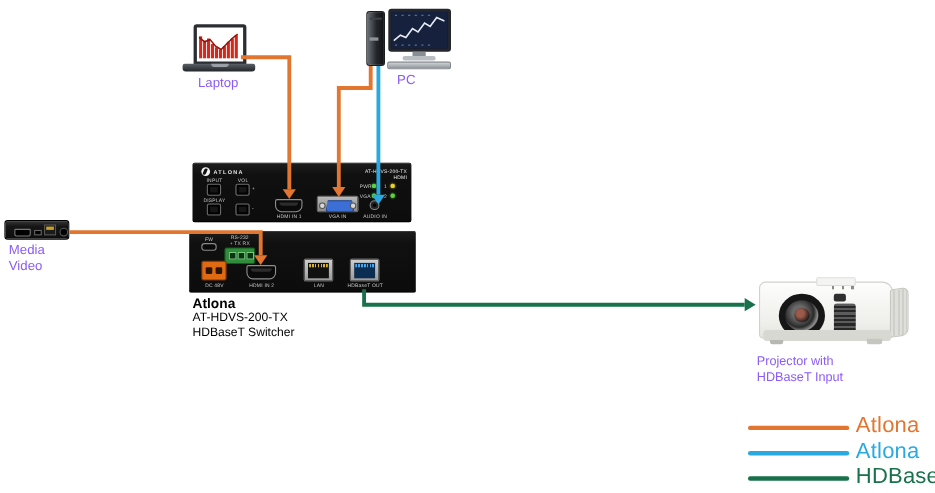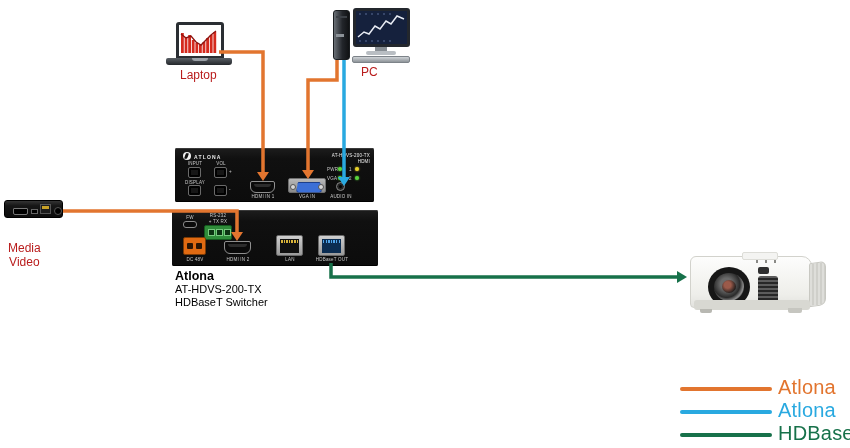--- a/index.html
+++ b/index.html
@@ -1,19 +1,19 @@
 <!DOCTYPE html>
 <html style="--video: #E2752F; --audio: #29A9E0; --hdbaset: #17714A;"><head>
 <meta charset="utf-8">
 <style>
   html,body{margin:0;padding:0;background:#fff;}
   #canvas{position:relative;width:850px;height:448px;background:#fff;overflow:hidden;
           font-family:"Liberation Sans",sans-serif;color:#000;}
   .abs{position:absolute;}
-  .devlabel{font-size:12px;color:#b91c1c;line-height:14px;text-align:center;}
+  .devlabel{font-size:12px;color:#8b5cf6;line-height:14px;}
 
   
   .laptop-screen{left:176px;top:22px;width:48px;height:37px;background:#fff;
     border:3px solid #2a2e33;border-radius:3px 3px 0 0;box-sizing:border-box;}
   .laptop-base{left:166px;top:58px;width:66px;height:7px;
     background:linear-gradient(#5a6066,#23262a);border-radius:2px 2px 3px 3px;}
   .laptop-notch{left:192px;top:58px;width:16px;height:3px;background:#9aa0a6;border-radius:0 0 3px 3px;}
 
   
   .pc-tower{left:333px;top:10px;width:17px;height:50px;border-radius:3px;
@@ -168,21 +168,21 @@
   <div class="abs pc-keyboard"></div>
   <div class="abs devlabel" style="left:361px;top:65px;">PC</div>
 
   <div class="abs mp-body"></div>
   <div class="abs mp-hdmi"></div>
   <div class="abs mp-usb"></div>
   <div class="abs mp-rj45">
       <i></i>
     </div>
   <div class="abs mp-dc"></div>
-  <div class="abs devlabel" style="left:8px;top:220px;margin-top:21px;">
+  <div class="abs devlabel" style="left:8px;top:220px;">
     <div>Media</div>
     <div>Video</div>
   </div>
 
   <div class="abs panel front-panel">
     <div class="abs atlona-circle">
         <i></i>
       </div>
     <div class="abs atlona-word">ATLONA</div>
 
@@ -271,20 +271,24 @@
   <div class="abs proj-top"></div>
   <div class="abs proj-dots"></div>
   <div class="abs proj-vent-cap"></div>
   <div class="abs proj-vent"></div>
   <div class="abs proj-lens-outer"></div>
   <div class="abs proj-lens-mid"></div>
   <div class="abs proj-lens-core"></div>
   <div class="abs proj-band"></div>
   <div class="abs proj-foot1"></div>
   <div class="abs proj-foot2"></div>
+  <div class="abs devlabel" style="left:688px;top:322px;font-size:11.5px;">
+    <div>Projector with</div>
+    <div>HDBaseT Input</div>
+  </div>
 
   <svg id="wires" class="abs" width="850" height="448" viewBox="0 0 850 448">
     <g fill="none" stroke-width="3.5">
       <path d="M219,52 H263 V172" style="stroke:var(--video)"></path>
       <path d="M337,60 V80 H308 V170" style="stroke:var(--video)"></path>
       <path d="M344,60 V177" style="stroke:var(--audio)"></path>
       <path d="M63,211 H237 V232" style="stroke:var(--video)"></path>
       <path d="M331,263 V277 H677" style="stroke:var(--hdbaset)"></path>
     </g>
     <polygon points="257,172 269,172 263,181" style="fill:var(--video)"></polygon>

